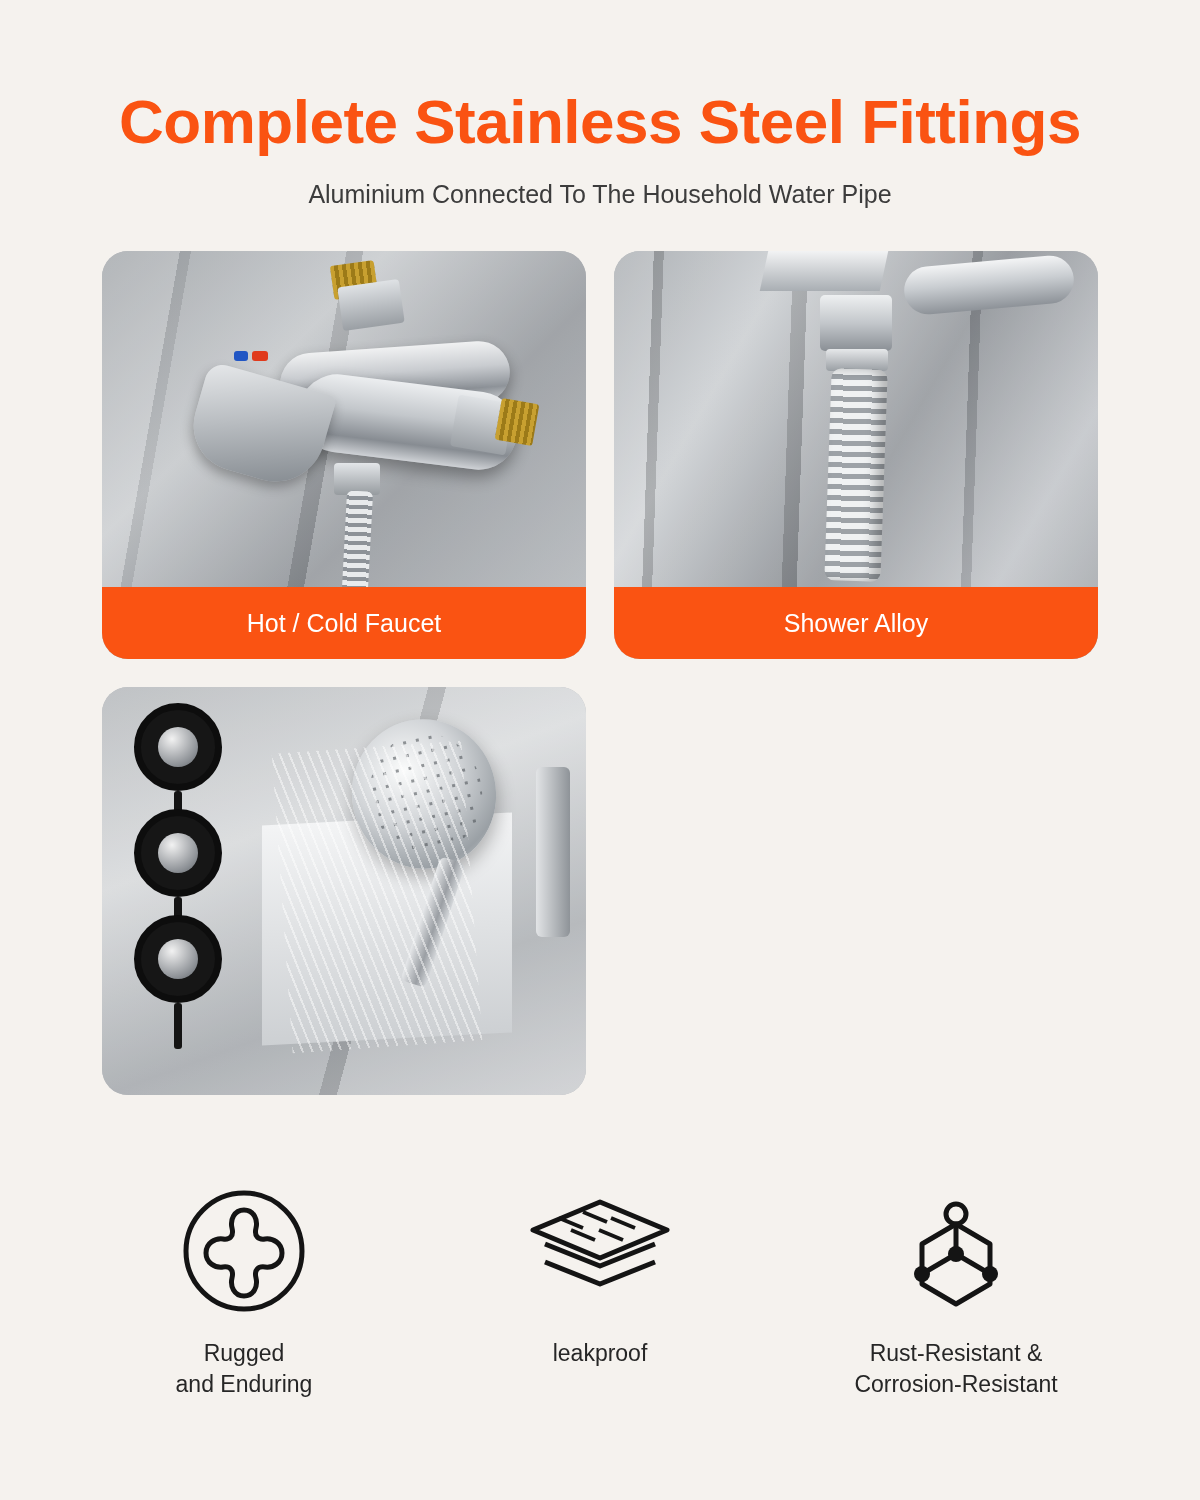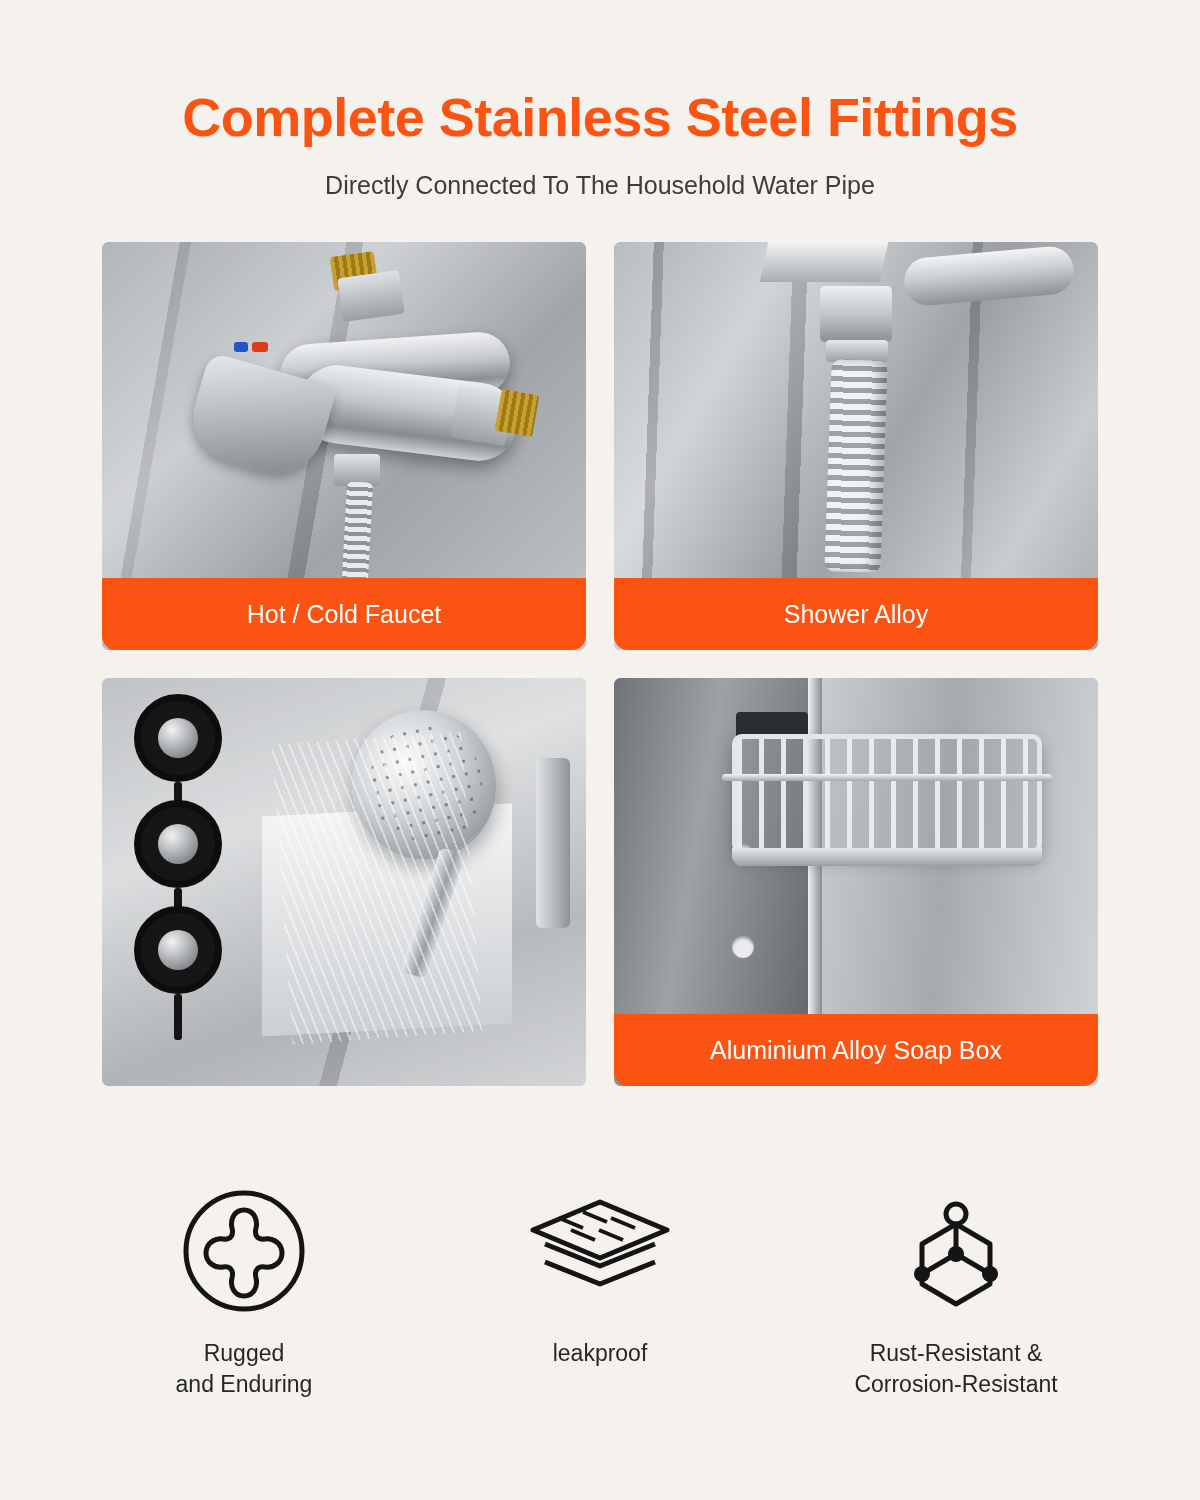--- a/index.html
+++ b/index.html
@@ -16,21 +16,21 @@
     height: 1500px;
     background: #f5f2ee;
   }
 
   
   .header {
     padding-top: 88px;
     text-align: center;
   }
   .title {
-    font-size: 54px;
+    font-size: 62px;
     font-weight: bold;
     color: #fa5312;
     letter-spacing: -0.5px;
     line-height: 1.1;
   }
   .subtitle {
     margin-top: 24px;
     font-size: 25px;
     color: #3c3c3c;
     font-weight: 400;
@@ -43,21 +43,21 @@
     display: grid;
     grid-template-columns: 484px 484px;
     grid-template-rows: 408px 408px;
     column-gap: 28px;
     row-gap: 28px;
   }
   .card {
     position: relative;
     width: 484px;
     height: 408px;
-    border-radius: 7px;
+    border-radius: 26px;
     overflow: hidden;
     background: #b9bcc0;
   }
   .card .photo {
     position: absolute;
     inset: 0;
     overflow: hidden;
   }
   .caption {
     position: absolute;
@@ -316,21 +316,21 @@
   }
   .b1 .label, .b2 .label { }
 </style>
 </head>
 <body>
 
 <div class="page">
 
   <div class="header">
     <div class="title">Complete Stainless Steel Fittings</div>
-    <div class="subtitle">Directly Connected To The Household Water Pipe</div>
+    <div class="subtitle">Aluminium Connected To The Household Water Pipe</div>
   </div>
 
   <div class="grid">
 
     <div class="card">
       <div class="photo p1">
         <div class="wallseam"></div>
         <div class="thread-a"></div>
         <div class="nut-a"></div>
         <div class="body"></div>
@@ -369,34 +369,20 @@
         <div class="spray"></div>
         <div class="icon ic1"></div>
         <div class="icline il1"></div>
         <div class="icon ic2"></div>
         <div class="icline il2"></div>
         <div class="icon ic3"></div>
         <div class="icline il3"></div>
       </div>
     </div>
 
-    <div class="card">
-      <div class="photo p4">
-        <div class="leftpanel"></div>
-        <div class="rightpanel"></div>
-        <div class="edge"></div>
-        <div class="hole h1"></div>
-        <div class="hole h2"></div>
-        <div class="clip"></div>
-        <div class="basket"></div>
-        <div class="basketbottom"></div>
-        <div class="rail"></div>
-      </div>
-      <div class="caption">Aluminium Alloy Soap Box</div>
-    </div>
 
   </div>
 
   <div class="benefits">
 
     <div class="benefit b1">
       <div class="glyph">
         <svg width="126" height="126" viewBox="0 0 126 126" fill="none" aria-hidden="true">
           <circle cx="63" cy="63" r="58" stroke="#141414" stroke-width="5"></circle>
           <path d="M63 22 c10 0 14 10 12 18 -2 8 2 12 9 11 8 -1 17 4 17 14 0 10 -9 15 -17 14 -7 -1 -11 3 -9 11 2 8 -2 18 -12 18 -10 0 -14 -10 -12 -18 2 -8 -2 -12 -9 -11 -8 1 -17 -4 -17 -14 0 -10 9 -15 17 -14 7 1 11 -3 9 -11 -2 -8 2 -18 12 -18 z" stroke="#141414" stroke-width="5" stroke-linejoin="round" fill="none"></path>

